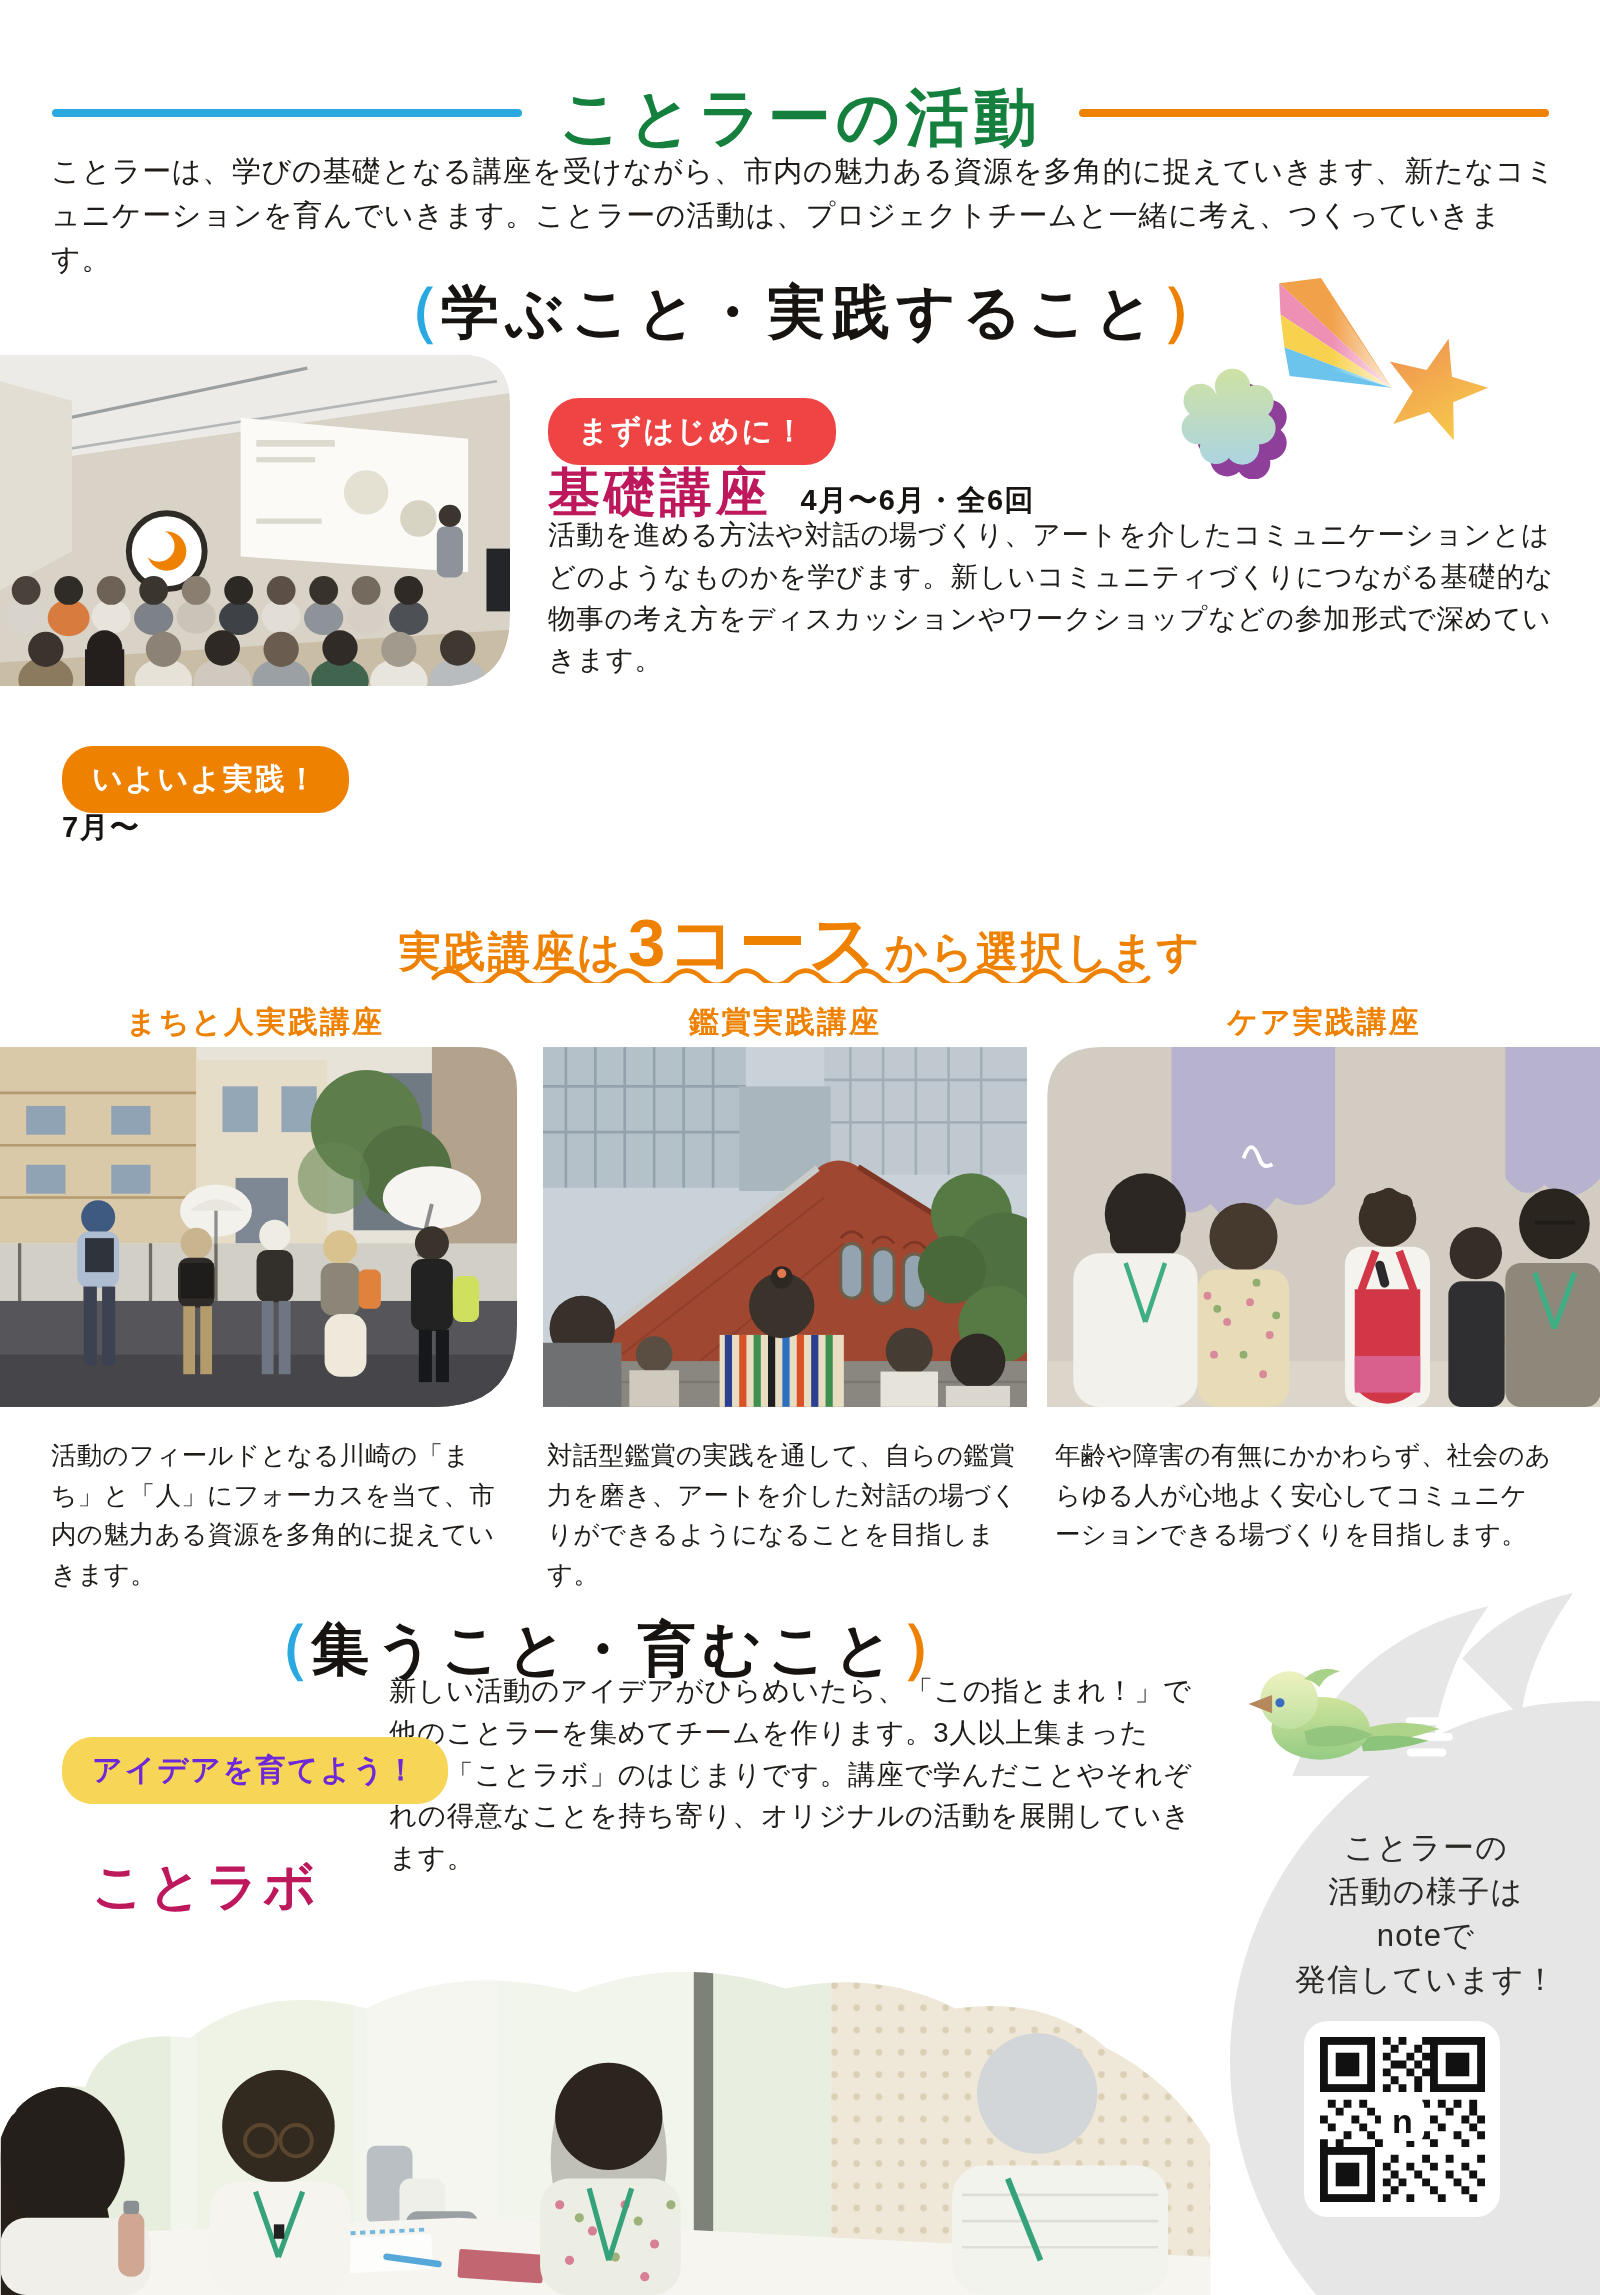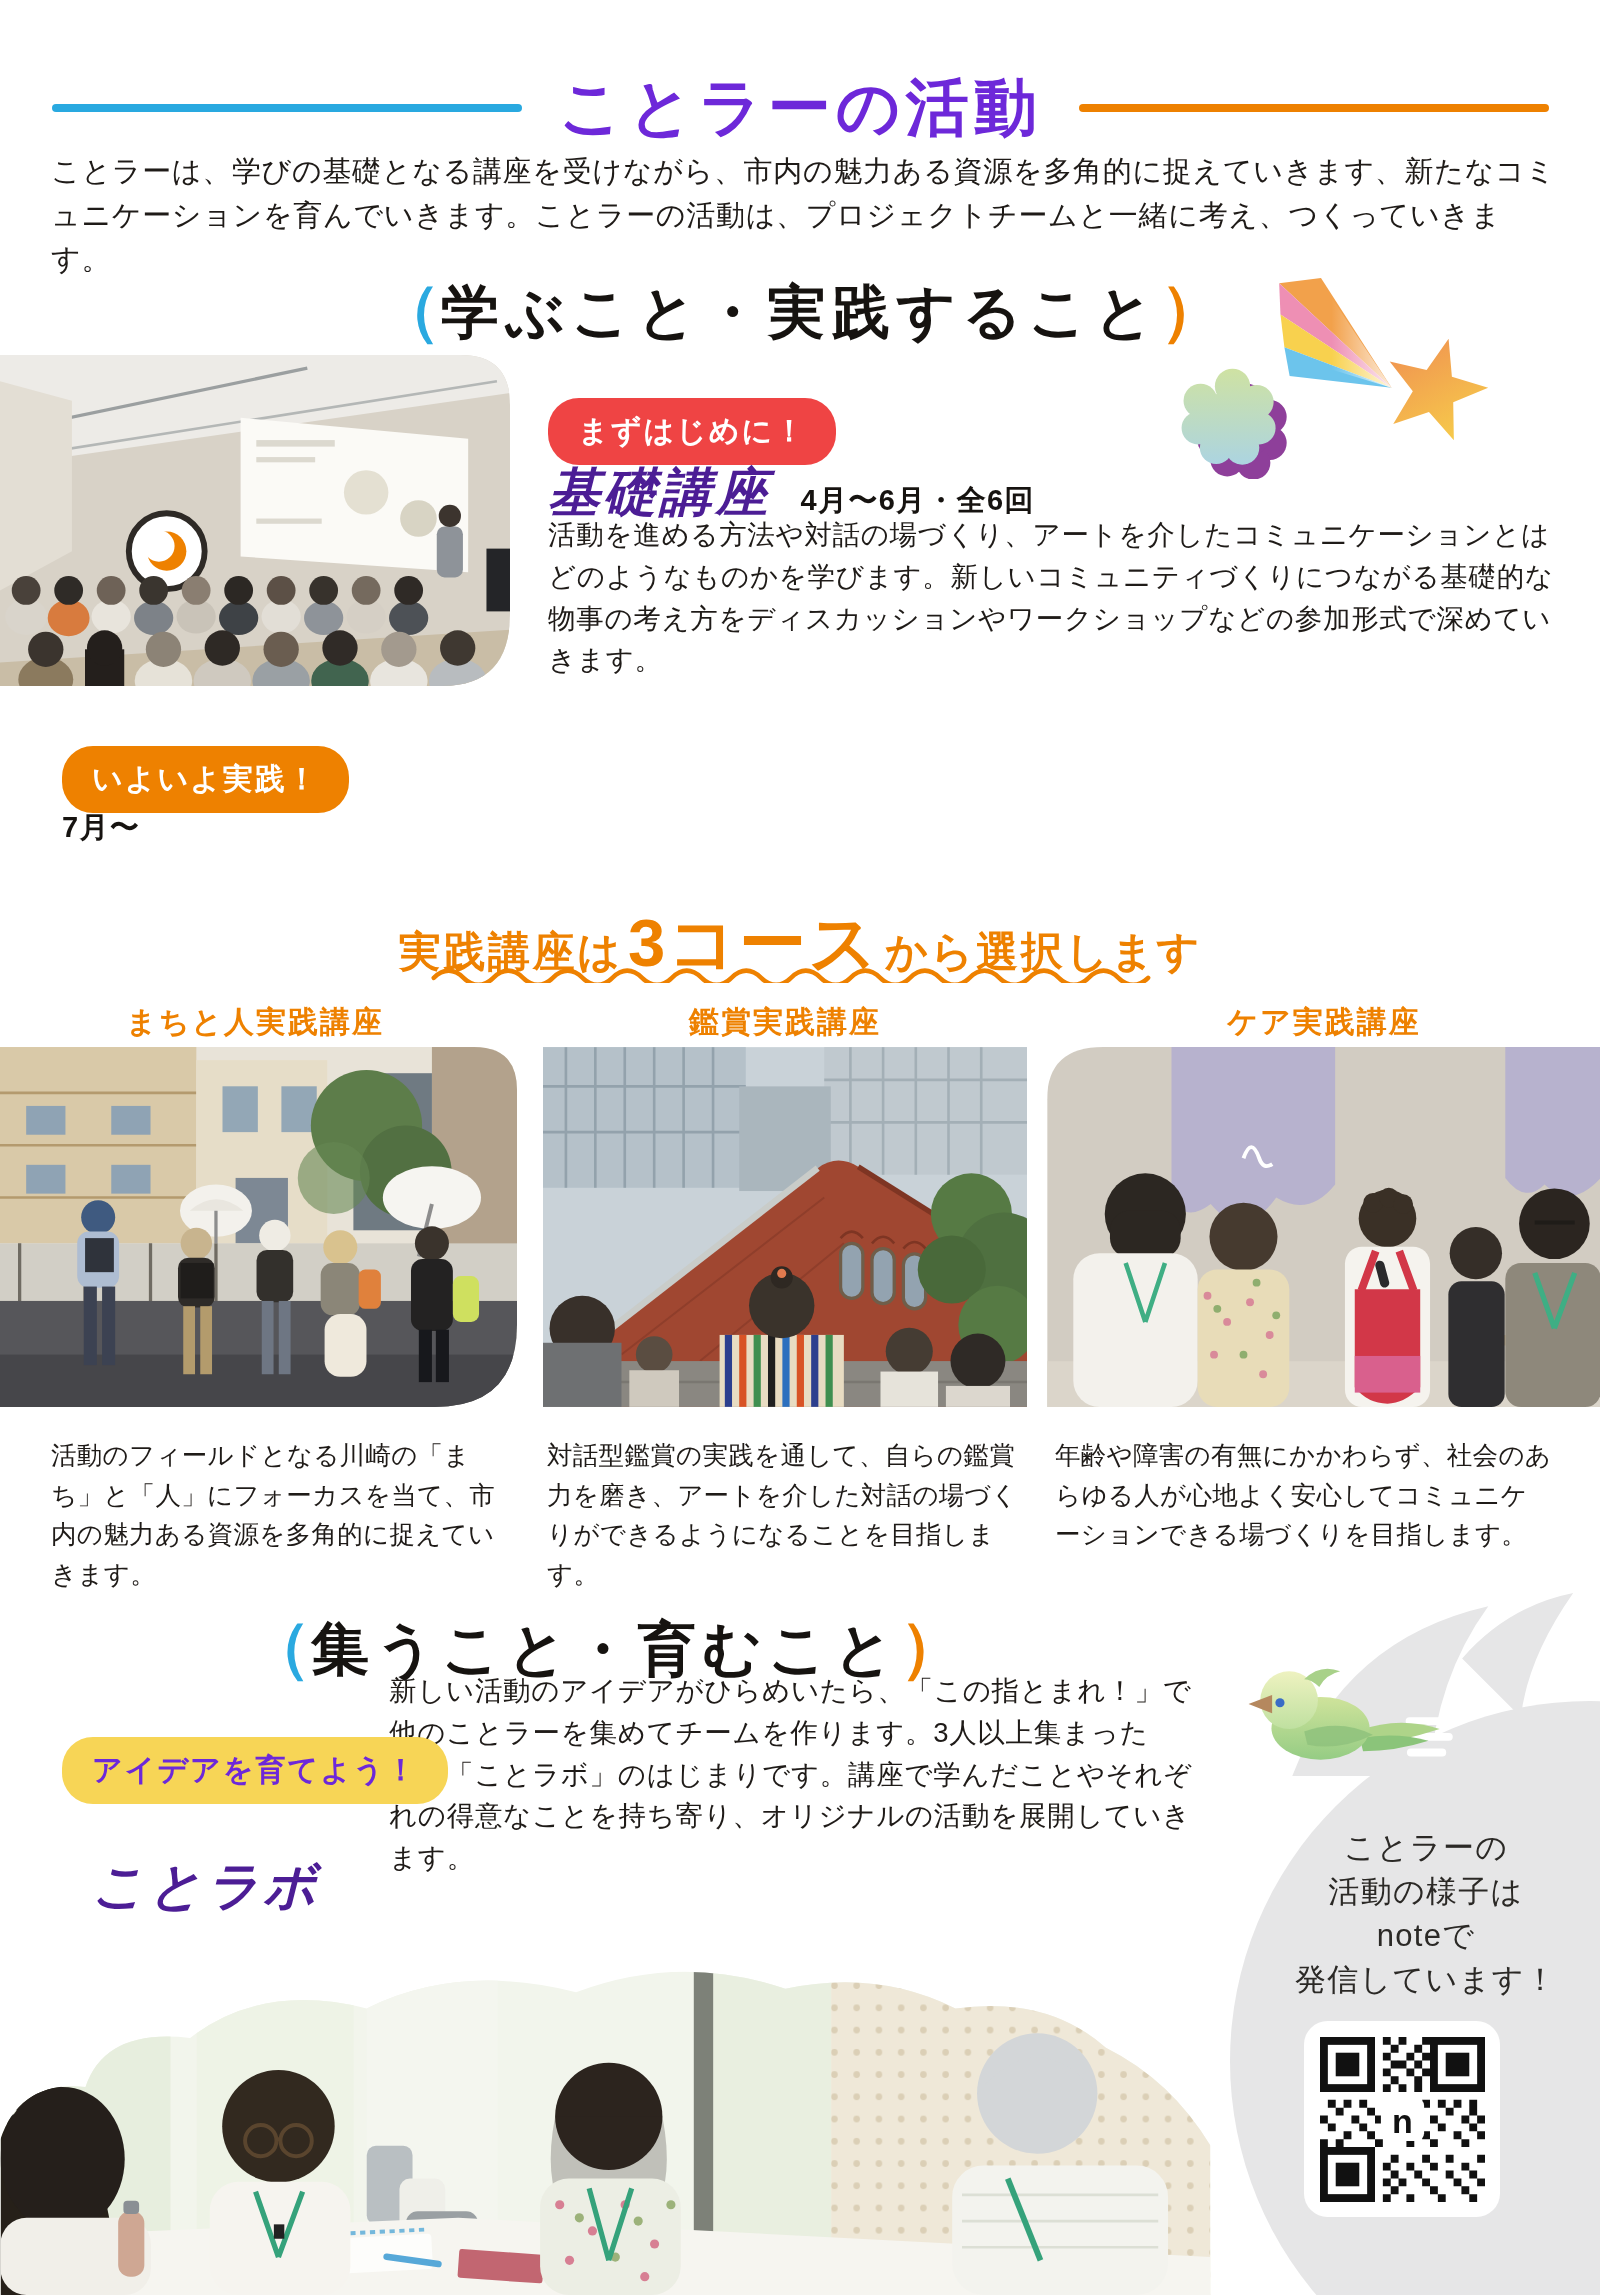--- a/index.html
+++ b/index.html
@@ -1,31 +1,31 @@
 <!DOCTYPE html>
 <html style="font-size:10.5px"><head>
 <meta charset="utf-8">
 <style>
   html,body{margin:0;padding:0;background:#fff;}
   .page{position:relative;width:1601px;height:2295px;background:#fff;overflow:hidden;
         font-family:"Liberation Sans","DejaVu Sans",sans-serif;color:#1f1b18;}
   .abs{position:absolute;}
   .txt{font-weight:500;font-size:27.5px;line-height:1.52;letter-spacing:0.7px;color:#1f1b18;}
-  .h-title{font-size:63px;font-weight:900;letter-spacing:5.2px;color:#6d28d9;white-space:nowrap;}
+  .h-title{font-size:63px;font-weight:900;letter-spacing:5.2px;color:#15803d;white-space:nowrap;margin-top:10px;}
   .rule{height:8.5px;border-radius:4.6px;flex:1;}
   .sec-head{display:flex;align-items:center;justify-content:center;white-space:nowrap;}
   .sec-head .word{font-size:58px;font-weight:900;letter-spacing:6.5px;color:#161310;}
   .paren{font-size:65px;font-weight:600;line-height:1;transform:translateY(-3.9px);}
   .paren.blue{color:#2aa9e0;} .paren.orange{color:#ee8100;}
   .badge{display:inline-block;border-radius:31px;padding:13px 30px;font-size:30px;
          font-weight:800;letter-spacing:2px;white-space:nowrap;}
   .badge.blue{background:#ef4444;color:#fff;}
   .badge.orange{background:#ee8100;color:#fff;}
   .badge.yellow{background:#f7d556;color:#6d28d9;}
-  .course-title{font-size:52px;font-weight:900;letter-spacing:3.9px;color:#4c1d95;white-space:nowrap;font-style:italic;}
+  .course-title{font-size:52px;font-weight:900;letter-spacing:3.9px;color:#be185d;white-space:nowrap;}
   .sched{font-size:29px;font-weight:800;letter-spacing:1.3px;color:#161310;}
   .sel-head{display:flex;align-items:baseline;justify-content:center;color:#ee8100;font-weight:900;white-space:nowrap;}
   .sel-head .s1{font-size:42px;letter-spacing:2.6px;}
   .sel-head .s2{font-size:67px;letter-spacing:2.6px;padding:0 5.2px;}
   .course-name{font-size:30px;font-weight:900;letter-spacing:2px;color:#ee8100;text-align:center;white-space:nowrap;}
   .desc{font-weight:500;font-size:25.5px;line-height:1.55;letter-spacing:0.3px;}
   .photo{overflow:hidden;}
   .bubble{background:#e6e6e7;border-radius:50%;}
   .bubble-text{font-size:31px;font-weight:500;line-height:1.42;letter-spacing:1.3px;color:#2b2926;text-align:center;}
   .qr-card{background:#fff;border-radius:23.6px;}

